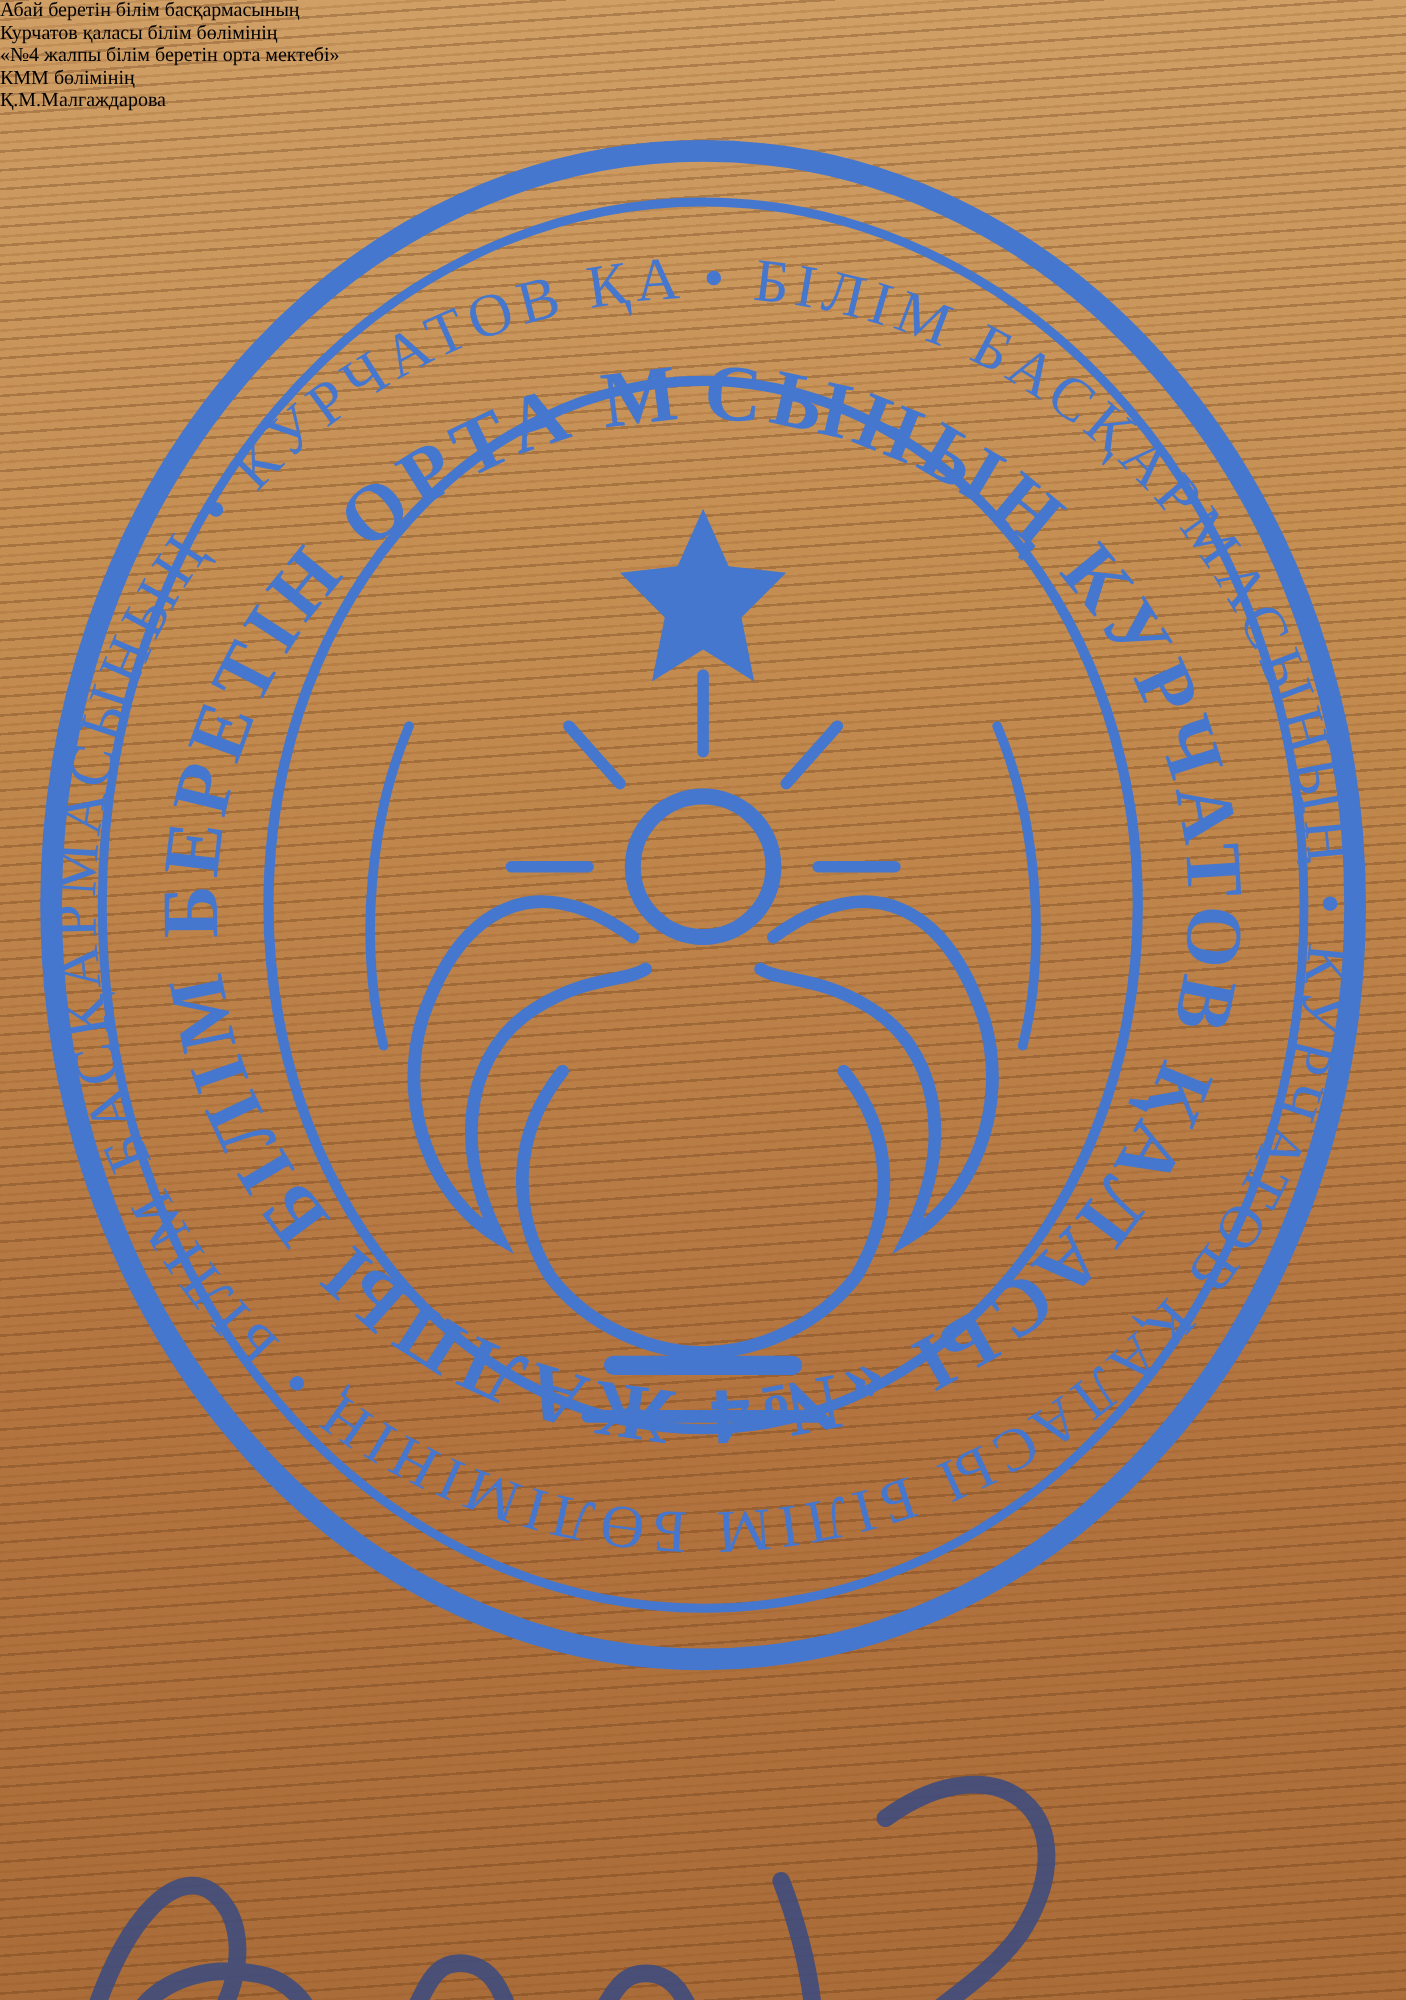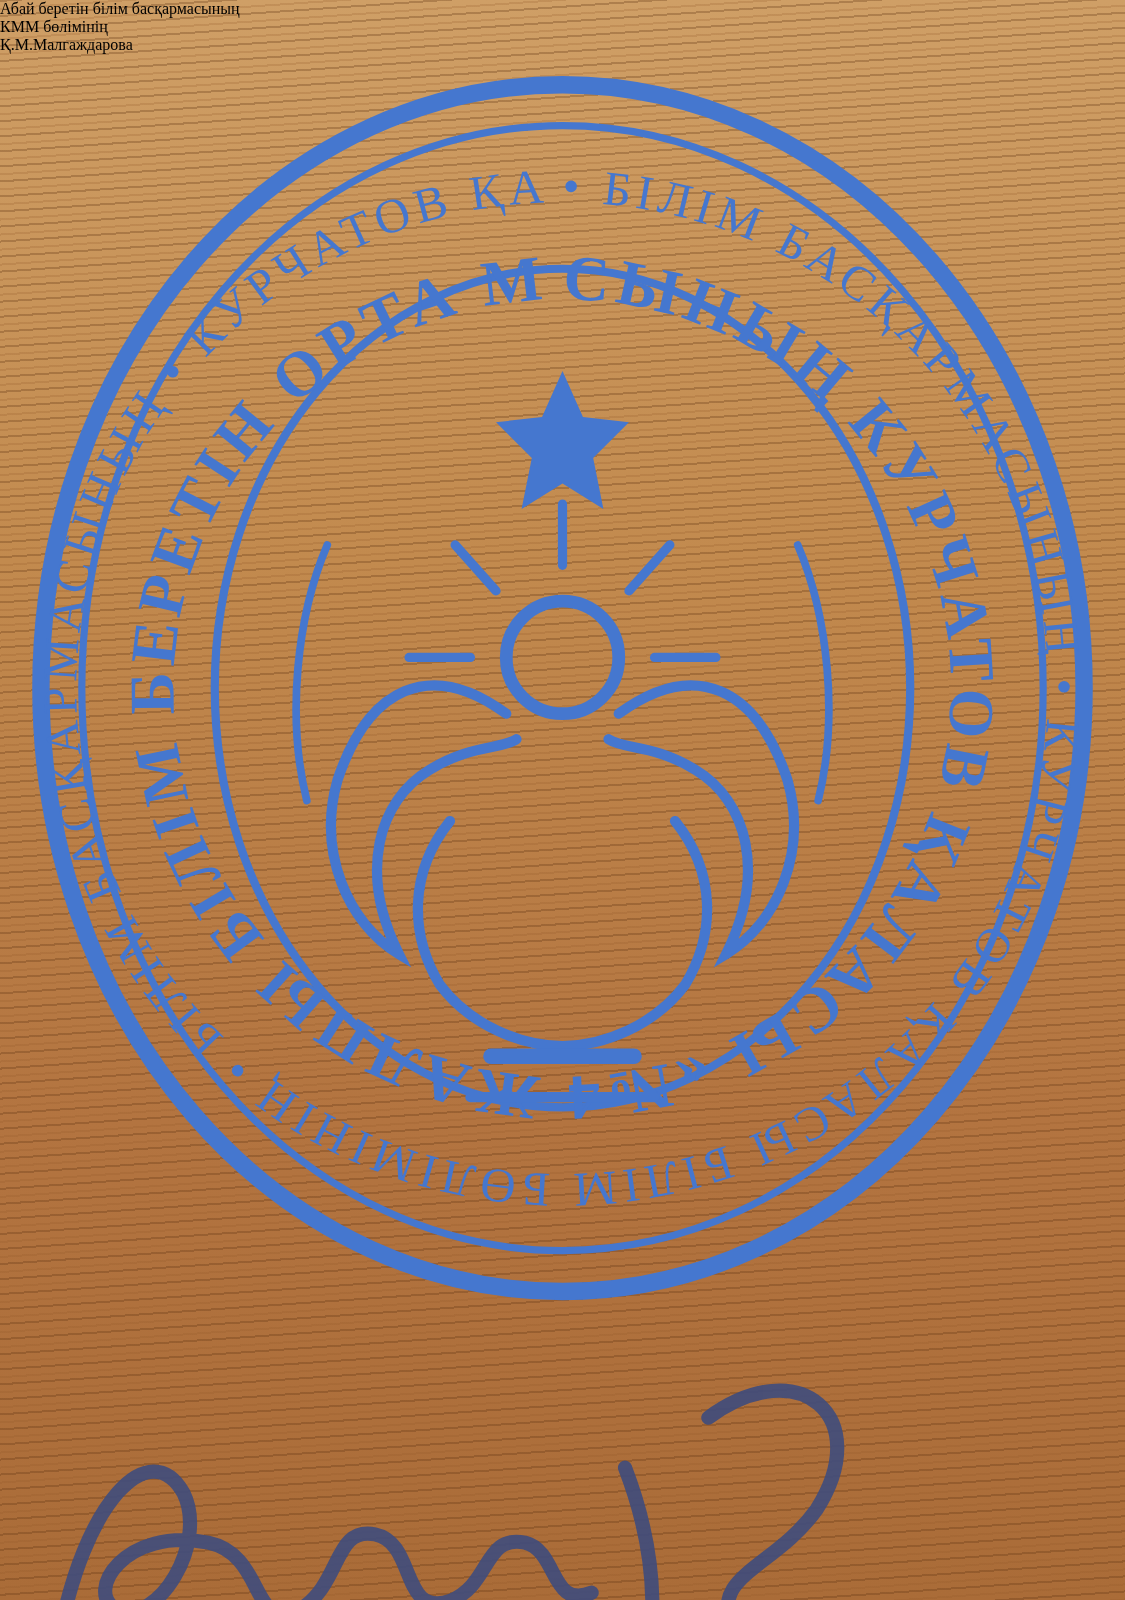--- a/index.html
+++ b/index.html
@@ -59,20 +59,22 @@
 <body>
 
 <div class="top-strip"></div>
 
 <div class="paper">
   <div class="content">
 
     
     <div class="approval">
       <div>Абай беретін білім басқармасының</div>
+      <div>Курчатов қаласы білім бөлімінің</div>
+      <div>«№4 жалпы білім беретін орта мектебі»</div>
       <div>КММ бөлімінің</div>
       <div class="sig-row">
         <span class="sig-line"></span><span class="sig-name">Қ.М.Малгаждарова</span>
       </div>
     </div>
 
     
     <svg class="stamp" viewBox="0 0 220 248">
       <defs>
         <path id="ringOuterPath" d="M 110 29 A 95 95 0 1 1 109.9 29"></path>

